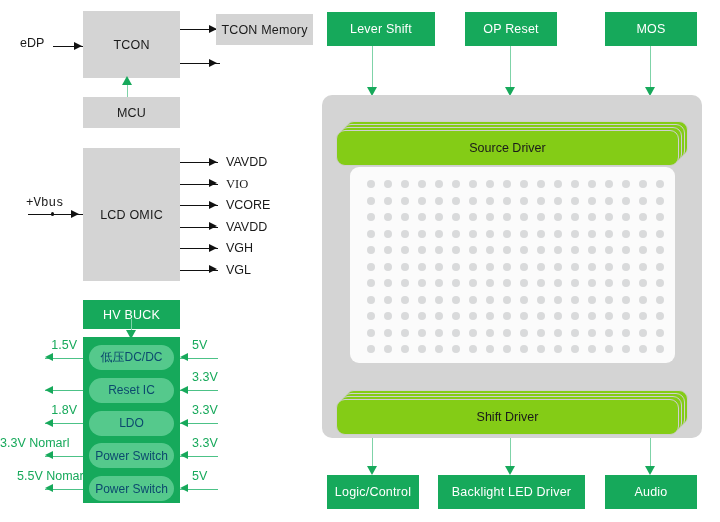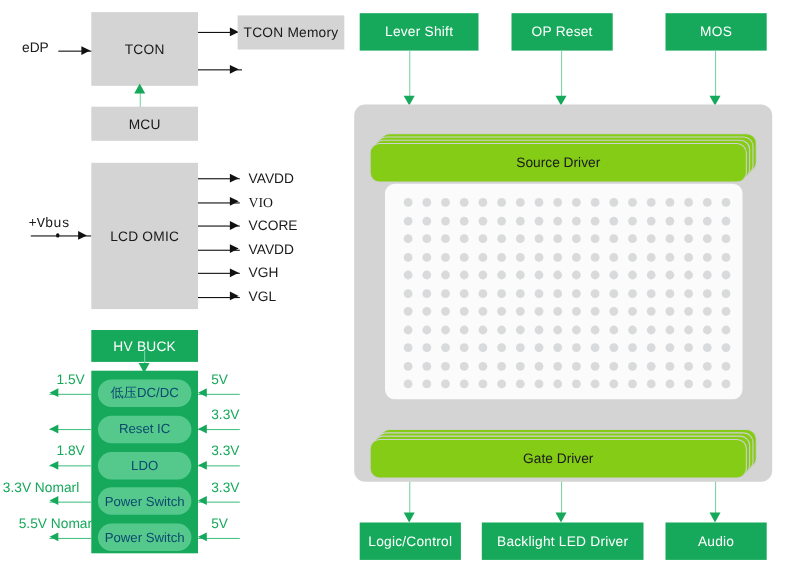--- a/index.html
+++ b/index.html
@@ -134,21 +134,21 @@
       <div class="abs pill" style="left: 89px; top: 410.6px; width: 85px; height: 25px;">LDO</div>
       <div class="abs ghline" style="left: 45px; top: 423.1px; width: 38px;"></div>
       <div class="abs garrow-l" style="left: 45px; top: 418.6px;"></div>
       <div class="abs lbl-g" style="left: 0px; top: 403.1px; width: 77px; text-align: right;">1.8V</div>
       <div class="abs ghline" style="left: 180px; top: 423.1px; width: 38px;"></div>
       <div class="abs garrow-l" style="left: 180px; top: 418.6px;"></div>
       <div class="abs lbl-g" style="left: 192px; top: 403.1px;">3.3V</div>
       <div class="abs pill" style="left: 89px; top: 443.4px; width: 85px; height: 25px;">Power Switch</div>
       <div class="abs ghline" style="left: 45px; top: 455.9px; width: 38px;"></div>
       <div class="abs garrow-l" style="left: 45px; top: 451.4px;"></div>
-      <div class="abs lbl-g" style="left: 0px; top: 435.9px; width: 72px; text-align: right;">3.3V Nomarl</div>
+      <div class="abs lbl-g" style="left: 0px; top: 435.9px; width: 60px; text-align: right;">3.3V Nomarl</div>
       <div class="abs ghline" style="left: 180px; top: 455.9px; width: 38px;"></div>
       <div class="abs garrow-l" style="left: 180px; top: 451.4px;"></div>
       <div class="abs lbl-g" style="left: 192px; top: 435.9px;">3.3V</div>
       <div class="abs pill" style="left: 89px; top: 476.2px; width: 85px; height: 25px;">Power Switch</div>
       <div class="abs ghline" style="left: 45px; top: 488.7px; width: 38px;"></div>
       <div class="abs garrow-l" style="left: 45px; top: 484.2px;"></div>
       <div class="abs lbl-g" style="left: 0px; top: 468.7px; width: 77px; text-align: center; padding-left: 17px;">5.5V Nomarl</div>
       <div class="abs ghline" style="left: 180px; top: 488.7px; width: 38px;"></div>
       <div class="abs garrow-l" style="left: 180px; top: 484.2px;"></div>
       <div class="abs lbl-g" style="left: 192px; top: 468.7px;">5V</div>
@@ -384,21 +384,21 @@
         <i></i>
         <i></i>
       </div>
   </div>
 
   <div class="card-stack" style="left:336px;top:373px;width:352px;height:46px;">
     <div class="card" style="left:9px;top:0;width:343px;height:36px;"></div>
     <div class="card" style="left:6px;top:3px;width:343px;height:36px;"></div>
     <div class="card" style="left:3px;top:6px;width:343px;height:36px;"></div>
     <div class="card card-front" style="left:0;top:9px;width:343px;height:36px;">
-      <span>Gate Driver</span>
+      <span>Shift Driver</span>
     </div>
   </div>
 
   <div class="abs gvline" style="left:372px;top:438px;height:32px;"></div>
   <div class="abs garrow-d" style="left:367px;top:466px;"></div>
   <div class="abs green-box" style="left:327px;top:475px;width:92px;height:34px;">
     <span>Logic/Control</span>
   </div>
 
   <div class="abs gvline" style="left:510px;top:438px;height:32px;"></div>

